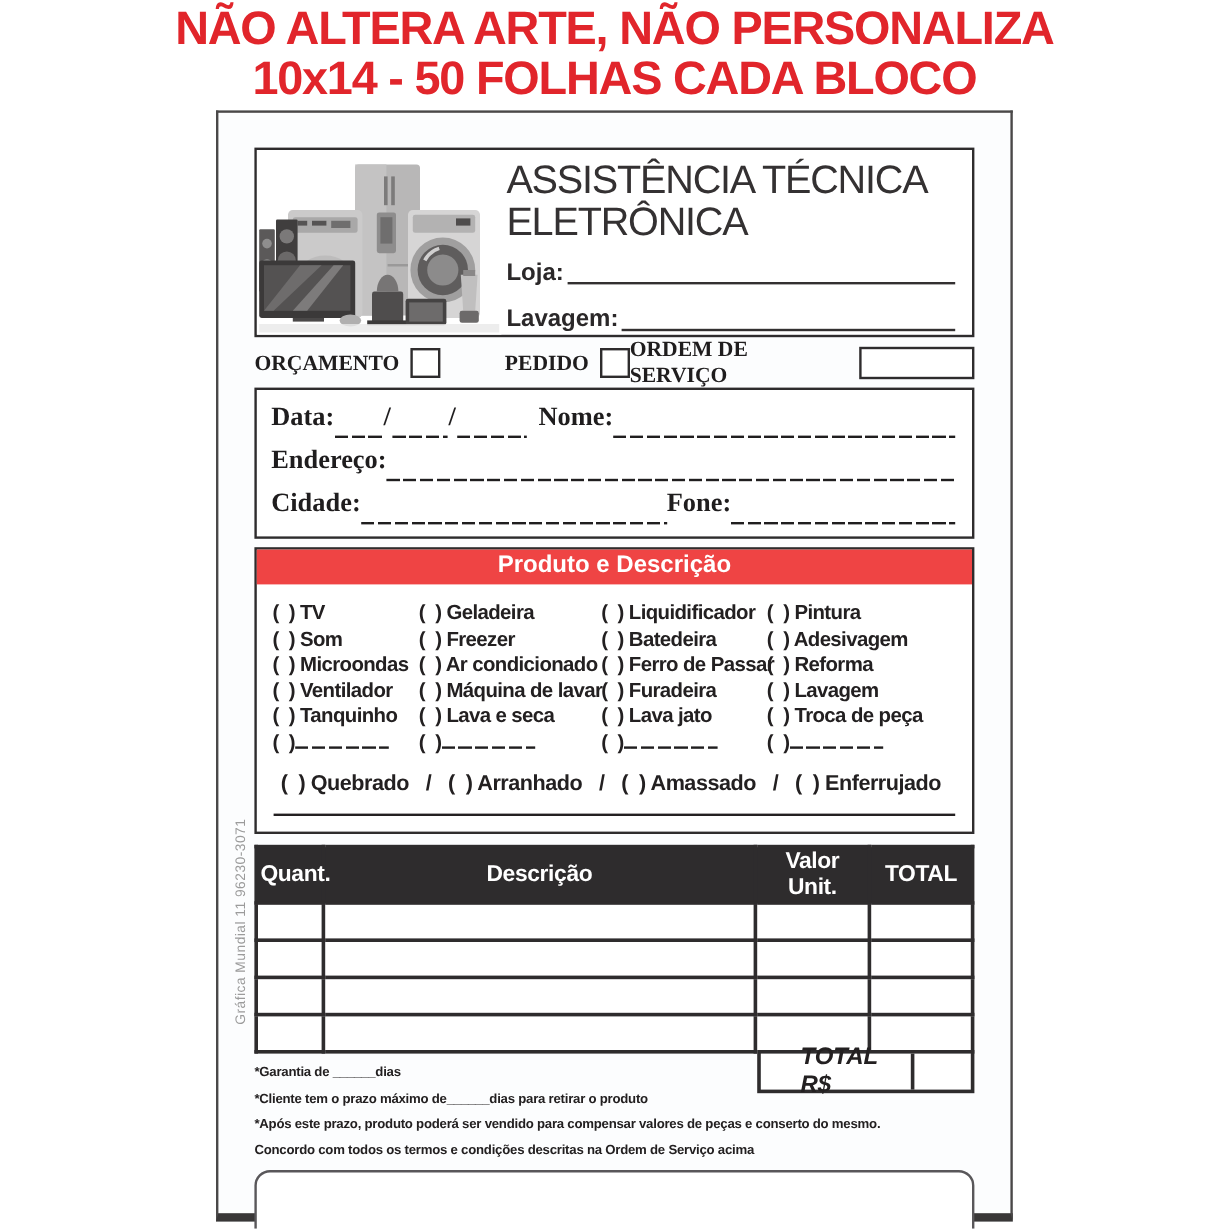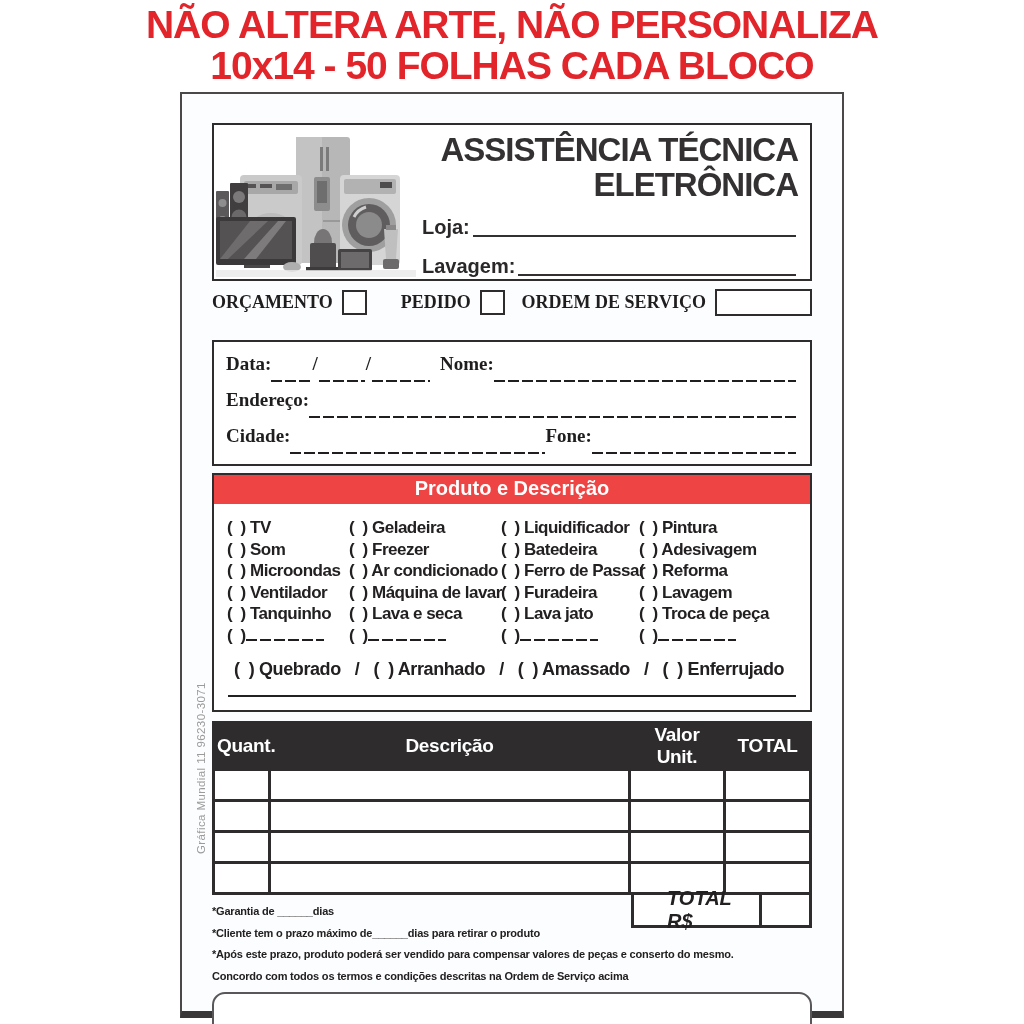--- a/index.html
+++ b/index.html
@@ -13,40 +13,40 @@
   
   .sheet{position:absolute;left:180px;top:92px;width:664px;height:926px;box-sizing:border-box;
          background:#fcfdfe;border:2px solid #4a4848;border-bottom:7px solid #393737;}
   .sheet-pad{position:absolute;left:0;top:0;right:0;bottom:0;padding:29px 30px 0 30px;box-sizing:border-box;}
 
   
   .header-box{height:158px;border:2px solid #2e2c2d;display:flex;box-sizing:border-box;background:#fff;}
   .appliances{width:204px;flex:0 0 auto;position:relative;}
   .appliances svg{display:block;width:100%;height:100%;}
   .header-right{flex:1;display:flex;flex-direction:column;padding:8px 12px 12px 4px;box-sizing:border-box;}
-  .form-title{text-align:right;font-weight:bold;font-size:33px;line-height:1.06;
+  .form-title{text-align:left;font-weight:normal;font-size:33px;line-height:1.06;
               letter-spacing:-1px;color:#343132;}
   .hline-row{display:flex;align-items:flex-end;font-weight:bold;font-size:20px;color:#2b2829;}
   .hline-row .solid-line{flex:1;border-bottom:2px solid #333031;margin:0 2px 2px 3px;height:18px;}
   .row-loja{margin-top:13px;}
   .row-tel{margin-top:16px;}
 
   
   .doctype-row{margin-top:6px;height:30px;display:flex;align-items:center;
                font-family:"Liberation Serif",serif;font-weight:bold;font-size:18px;color:#1f1d1e;}
   .chk{display:inline-block;width:25px;height:25px;border:2.5px solid #2e2c2d;box-sizing:border-box;
        background:#fff;margin-left:9px;}
   .chk.wide{width:97px;height:27px;}
   .dt-group{display:flex;align-items:center;}
-  .dt-pedido{margin-left:34px;}
+  .dt-pedido{margin-left:54px;}
   .dt-ordem{margin-left:auto;}
 
   
-  .customer-box{margin-top:23px;border:2px solid #2e2c2d;box-sizing:border-box;padding:4px 14px 10px 12px;
-                font-family:"Liberation Serif",serif;font-weight:bold;font-size:19px;color:#1f1d1e;background:#fff;}
+  .customer-box{margin-top:6px;border:2px solid #2e2c2d;box-sizing:border-box;padding:4px 14px 10px 12px;
+                font-family:"Liberation Serif",serif;font-weight:bold;font-size:22px;color:#1f1d1e;background:#fff;}
   .c-row{display:flex;align-items:flex-end;line-height:36px;white-space:nowrap;}
   .dash{display:inline-block;height:22px;
         background-image:repeating-linear-gradient(90deg,#201e1f 0 11px,transparent 11px 14px);
         background-size:100% 2px;background-position:0 100%;background-repeat:no-repeat;}
   .dash.flexfill{flex:1;}
   .d1{width:40px;} .d2{width:46px;} .d3{width:58px;} .dcity{width:255px;}
   .slash{padding:0 1px;}
 
   
   .produto-box{margin-top:7px;border:2px solid #2e2c2d;box-sizing:border-box;background:#fff;}

